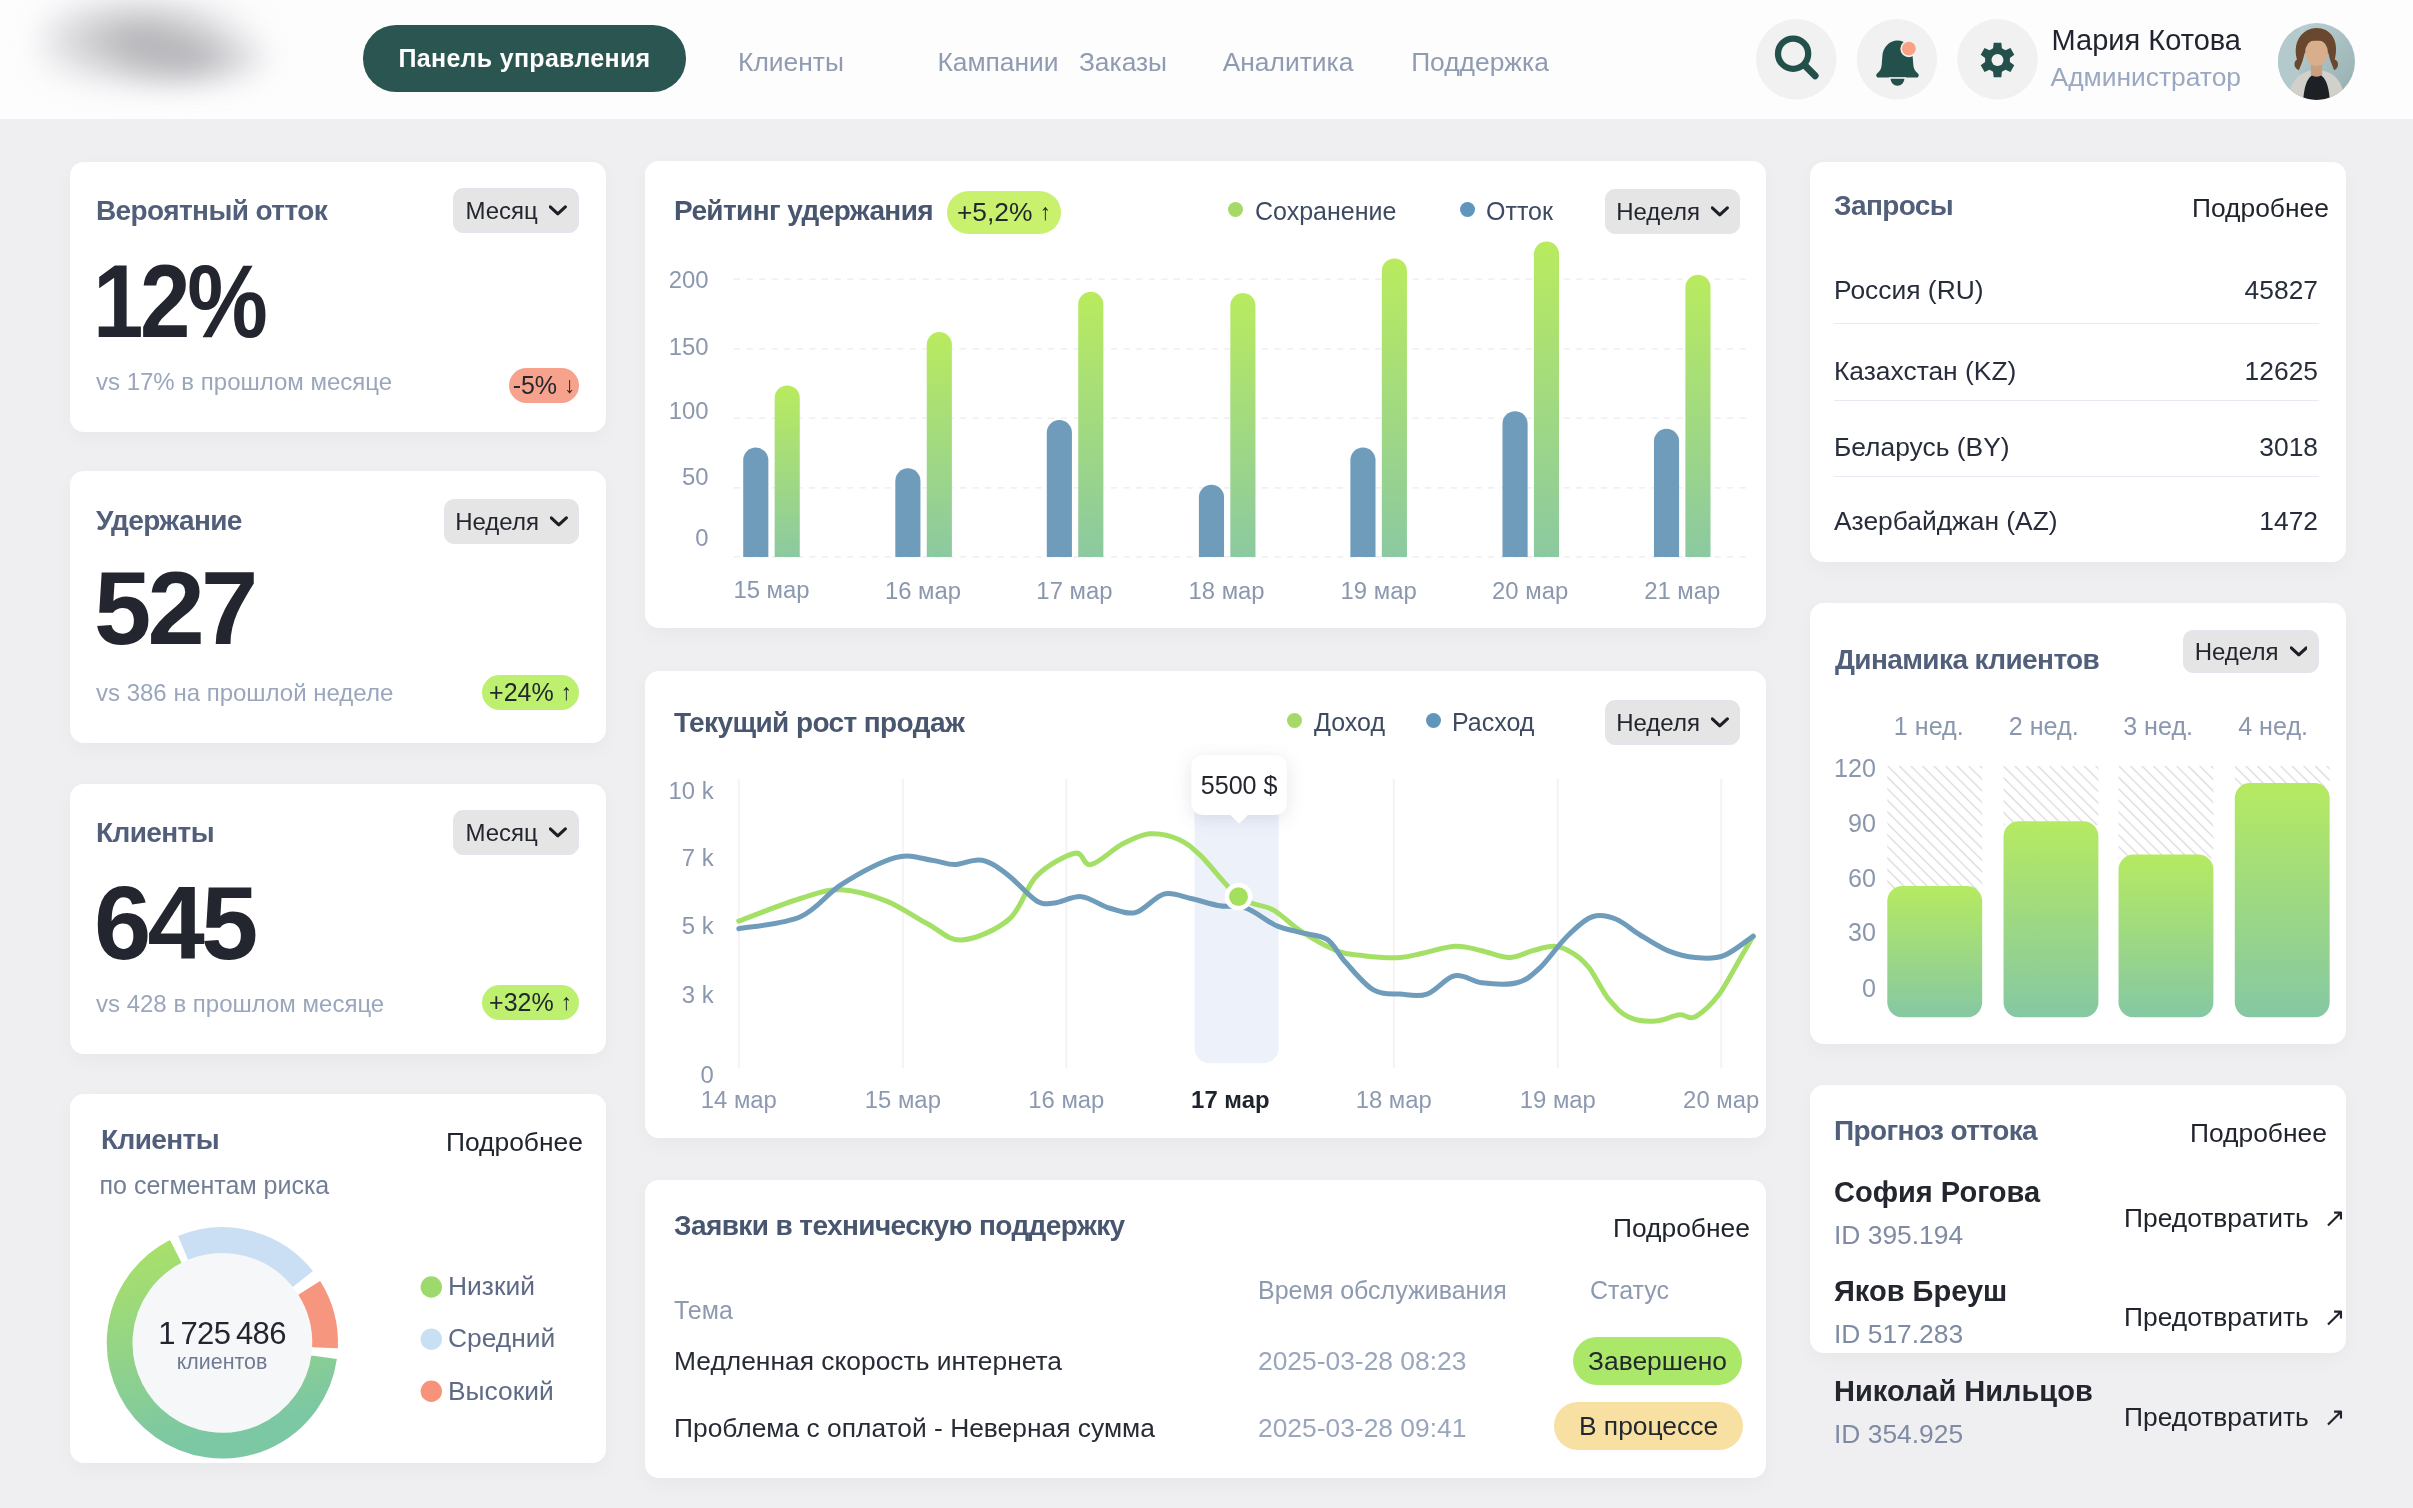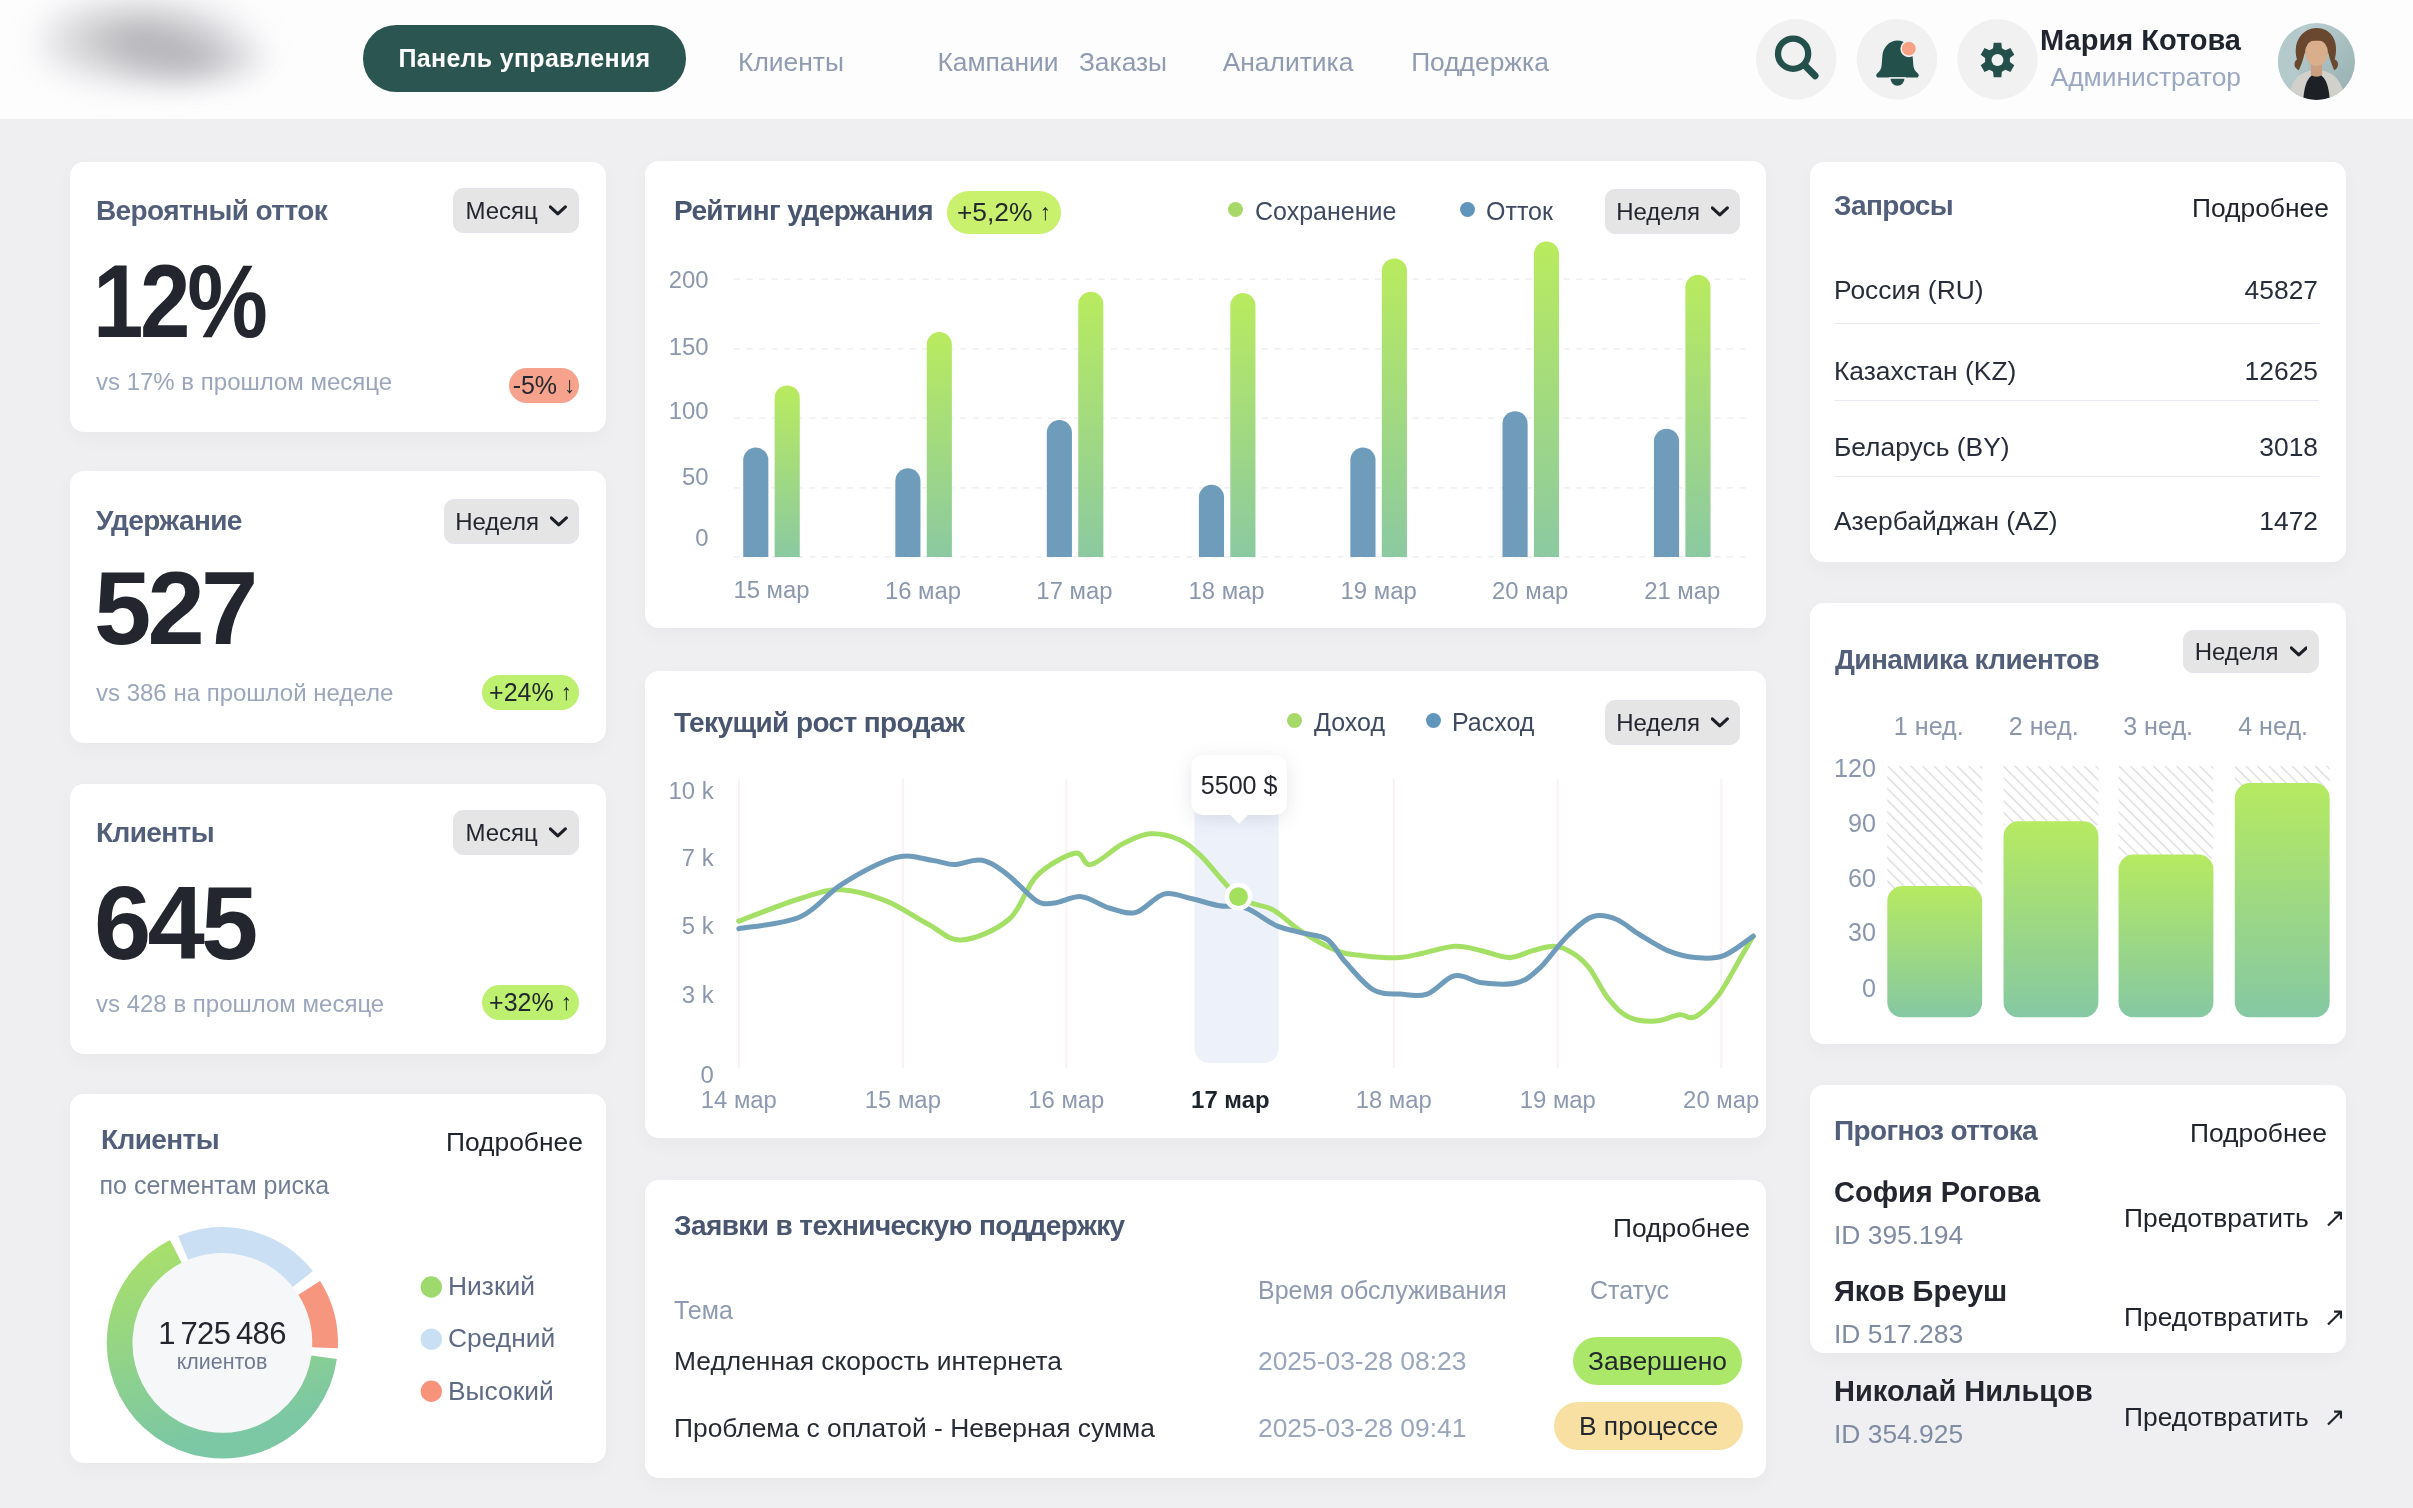--- a/index.html
+++ b/index.html
@@ -49,21 +49,21 @@
   <g stroke="#f1f1f2" stroke-width="5" paint-order="stroke">
     <path d="M 225 34 C 212 34 202 45 201 58 L 200 71 C 200 78 197 83 193 86 C 190 88 191 93 195 93 L 255 93 C 259 93 260 88 257 86 C 253 83 250 78 250 71 L 249 58 C 248 45 238 34 225 34 Z" fill="#24504b"></path>
     <path d="M 214 95 A 11 11 0 0 0 236 95 Z" fill="#24504b"></path>
     <circle cx="243" cy="47" r="11" fill="#f9a184"></circle>
   </g>
 
   <path d="M 377.9 37.7 L 390.1 37.7 L 391.0 46.3 L 396.7 49.6 L 404.6 46.0 L 410.7 56.6 L 403.7 61.7 L 403.7 68.3 L 410.7 73.4 L 404.6 84.0 L 396.7 80.4 L 391.0 83.7 L 390.1 92.3 L 377.9 92.3 L 377.0 83.7 L 371.3 80.4 L 363.4 84.0 L 357.3 73.4 L 364.3 68.3 L 364.3 61.7 L 357.3 56.6 L 363.4 46.0 L 371.3 49.6 L 377.0 46.3 Z" fill="#24504b" stroke="#f1f1f2" stroke-width="4" paint-order="stroke" stroke-linejoin="round"></path>
   <circle cx="384" cy="65" r="9.5" fill="#f1f1f2"></circle>
 </svg>
 
-<div class="abs" style="right:172px;top:24px;text-align:center;font-size:29px;color:#1f242e;font-weight:bold;letter-spacing:0px;">Мария Котова</div>
+<div class="abs" style="right:172px;top:24px;text-align:center;font-size:29px;color:#1f242e;font-weight:normal;letter-spacing:0px;">Мария Котова</div>
 <div class="abs" style="right:172px;top:62px;text-align:right;font-size:26.4px;color:#9aa8c2;">Администратор</div>
 
 <svg class="abs" style="left:2278px;top:22.6px;" width="77" height="77" viewBox="0 0 122 122">
   <defs>
     <clipPath id="avclip">
         <circle cx="61" cy="61" r="61"></circle>
       </clipPath>
     <linearGradient id="avbg" x1="0" y1="0" x2="1" y2="1">
       <stop offset="0" stop-color="#c2d4d8"></stop>
         <stop offset="1" stop-color="#93aeae"></stop>

